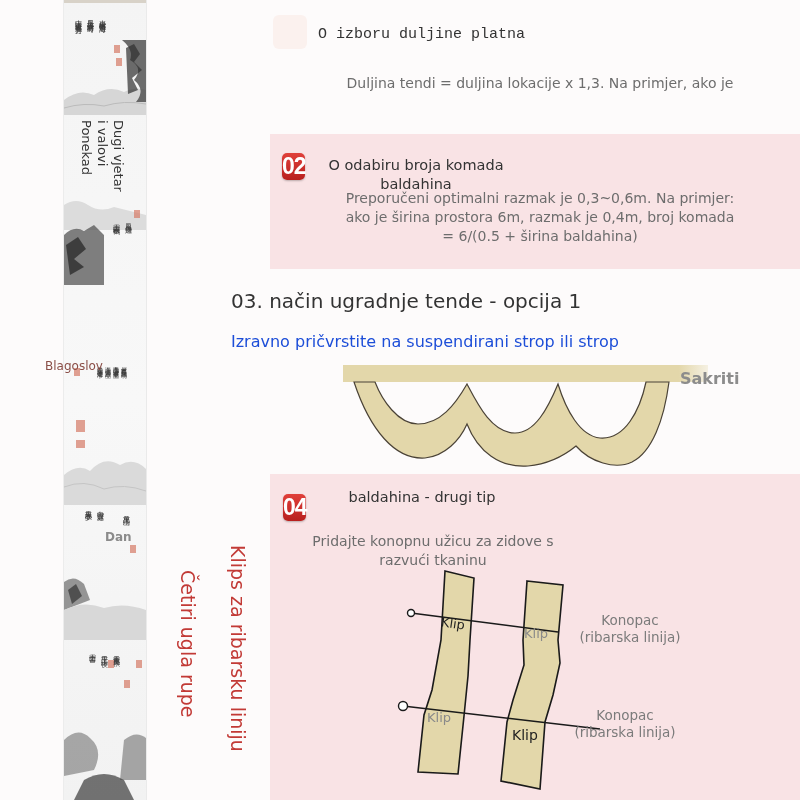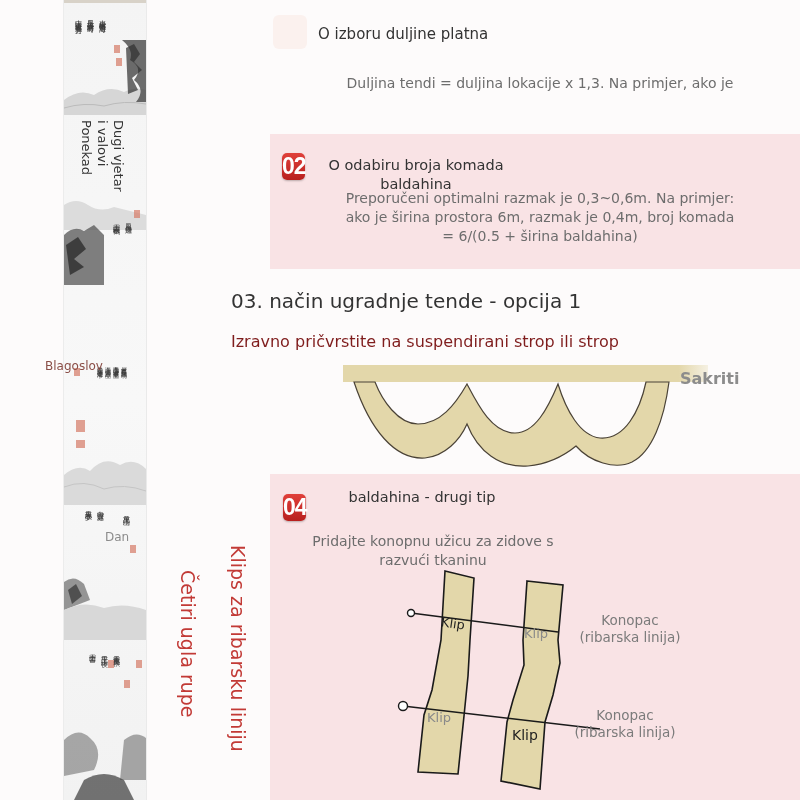--- a/index.html
+++ b/index.html
@@ -20,38 +20,38 @@
   .scroll .cap { position:absolute; left:0; top:0; width:82px; height:3px; background:#d8d2c8; }
   .mtn { position:absolute; left:0; width:82px; }
   .calli { position:absolute; font-size:7px; line-height:8px; color:#3a3a3a; writing-mode: vertical-rl; letter-spacing:1px; }
   .seal { position:absolute; width:6px; height:8px; background:#d7826f; opacity:.75; }
 
   .vtext {
     position:absolute; writing-mode: vertical-rl; white-space: nowrap;
   }
   .scroll-text { font-size: 13px; color:#333; line-height: 16px; }
   .overlay-label { font-size: 12px; color:#8a4e47; }
-  .overlay-label-gray { font-size: 12px; color:#8b8b8b; }
+  .overlay-label-gray { font-size: 12px; color:#8b8b8b;font-weight:bold; }
   .red-vertical { font-size: 19px; color:#c23a36; line-height: 24px; }
 
   
   .panel-pink { background: #f9e3e5; }
   .sec-title { color:#333; font-size:14.5px; text-align:center; line-height:19px; }
   .sec-body { color:#6d6d6d; font-size:14px; text-align:center; line-height:19px; }
   .badge {
     width: 23px; height: 27px; border-radius: 5px;
     background: linear-gradient(180deg,#e0403a,#b8201e);
     color:#fff; font-weight:bold; font-size:23px; line-height:27px;
     text-align:center; letter-spacing:-1px;
     font-family: "Liberation Sans", sans-serif;
     box-shadow: 0 1px 2px rgba(0,0,0,.25);
   }
   .badge-faint { width: 34px; height: 34px; border-radius: 6px; background:#fbf1ee; }
   .h03 { font-size: 20px; color:#333; }
-  .sub03 { font-size: 16px; color:#7f1d1d; }
+  .sub03 { font-size: 16px; color:#1d4ed8; }
   .sakriti { font-size: 16px; color:#8c8c8c;font-weight:bold; }
   .diag-label { font-size: 13.5px; color:#7b7b7b; text-align:center; line-height:17px; }
   .klip { font-size: 13px; }
 </style>
 </head>
 <body>
 
 <div class="abs scroll">
   <div class="cap"></div>
 
@@ -121,21 +121,21 @@
   </svg>
 </div>
 
 <div class="abs overlay-label" style="left:45px;top:359px;">Blagoslov</div>
 <div class="abs overlay-label-gray" style="left:105px;top:530px;">Dan</div>
 
 <div class="abs vtext red-vertical" style="left:226px;top:545px;">Klips za ribarsku liniju</div>
 <div class="abs vtext red-vertical" style="left:176px;top:570px;">Četiri ugla rupe</div>
 
 <div class="abs badge-faint" style="left:273px;top:15px;"></div>
-<div class="abs sec-title" style="left:318px;top:25px;text-align:left;font-size:15px;">O izboru duljine platna</div>
+<div class="abs sec-title" style="left:318px;top:25px;text-align:left;font-size:15px;font-family:Liberation Mono, monospace;">O izboru duljine platna</div>
 <div class="abs sec-body" style="left:300px;top:74px;width:480px;">
   <div>Duljina tendi = duljina lokacije x 1,3. Na primjer, ako je</div>
 </div>
 
 <div class="abs panel-pink" style="left:270px;top:134px;width:530px;height:135px;"></div>
 <div class="abs badge" style="left:282px;top:153px;">02</div>
 <div class="abs sec-title" style="left:316px;top:148px;width:200px;margin-top:8px;">
   <div>O odabiru broja komada</div>
   <div>baldahina</div>
 </div>

